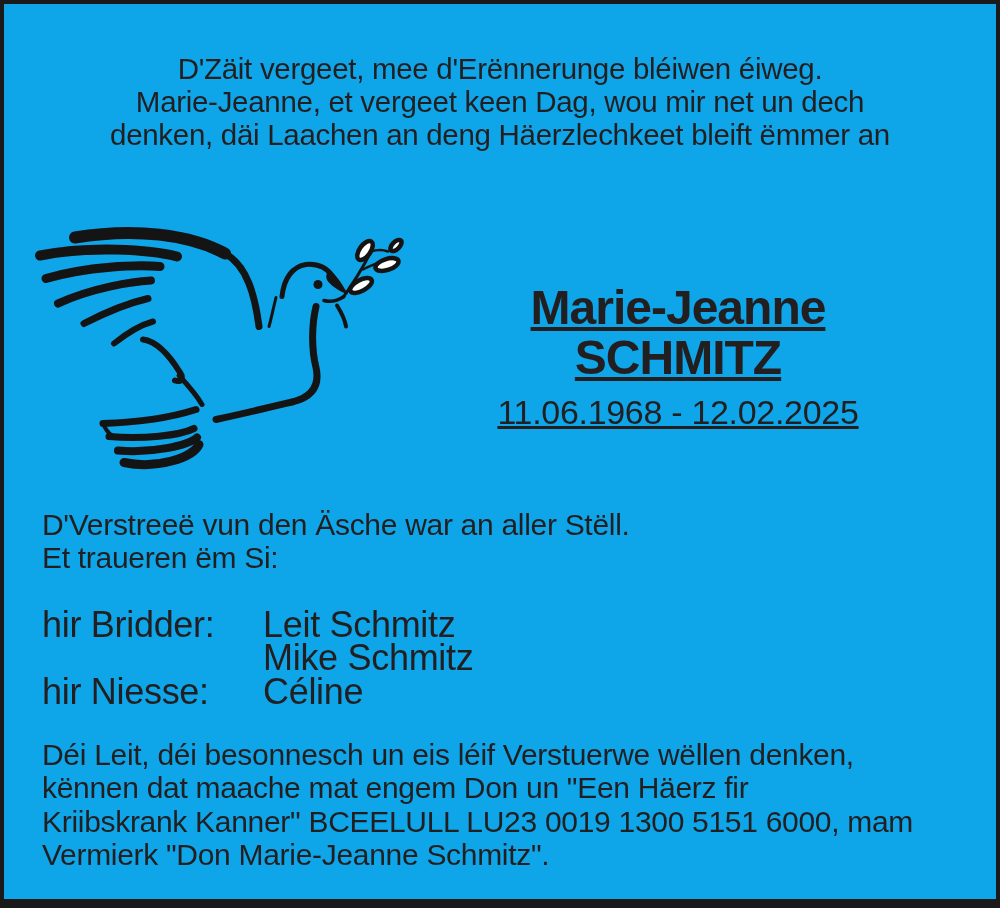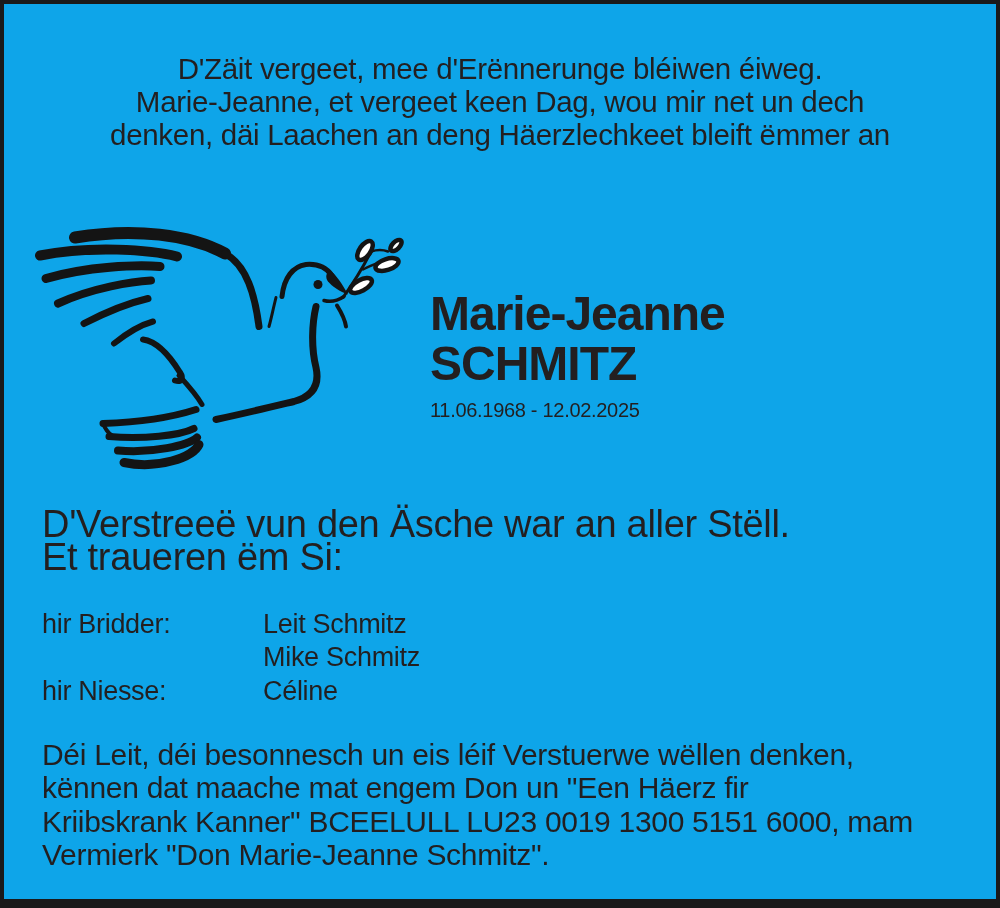--- a/index.html
+++ b/index.html
@@ -2,27 +2,27 @@
 <html><head>
 <meta charset="utf-8">
 <style>
   html,body{margin:0;padding:0;background:#fff;}
   .stage{position:relative;width:1000px;height:908px;background:#0ea5e9;overflow:hidden;
          font-family:"Liberation Sans", sans-serif;color:#231f20;}
   .frame{position:absolute;inset:0;border:4px solid #1a1a1a;border-bottom-width:9px;box-sizing:border-box;}
   .quote{position:absolute;top:52px;left:0;right:0;text-align:center;
          font-size:29.5px;line-height:33px;letter-spacing:-0.3px;font-weight:400;}
   .dove{position:absolute;left:25px;top:205px;width:390px;height:275px;}
-  .namebox{position:absolute;left:430px;top:289px;width:496px;text-align:left;}
+  .namebox{position:absolute;left:430px;top:283px;width:496px;text-align:center;text-decoration:underline;}
   .name-line{font-size:48px;font-weight:700;line-height:50px;letter-spacing:-1px;}
-  .dates{margin-top:10px;font-size:20px;font-weight:400;letter-spacing:-0.3px;}
+  .dates{margin-top:10px;font-size:34px;font-weight:400;letter-spacing:-0.3px;}
   .body-block{position:absolute;left:42px;top:508px;right:30px;
-              font-size:38px;line-height:33.3px;letter-spacing:-0.3px;}
+              font-size:30px;line-height:33.3px;letter-spacing:-0.3px;}
   .mourners{position:absolute;left:42px;top:608px;right:30px;
-            font-size:27px;line-height:33.3px;letter-spacing:-0.3px;}
+            font-size:36px;line-height:33.3px;letter-spacing:-0.3px;}
   .mrow{display:grid;grid-template-columns:221px auto;}
   .donation{position:absolute;left:42px;top:738px;right:30px;
             font-size:30px;line-height:33.3px;letter-spacing:-0.3px;}
   .ln{white-space:nowrap;}
 </style>
 </head>
 <body>
 
 <div class="stage">
   <div class="frame"></div>

